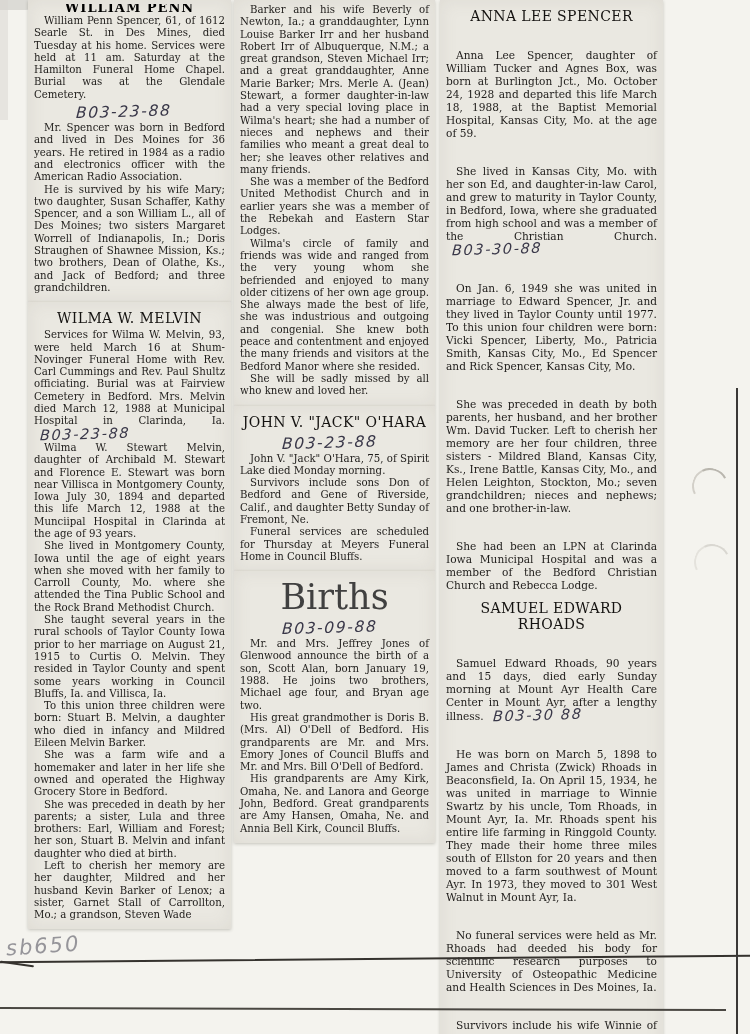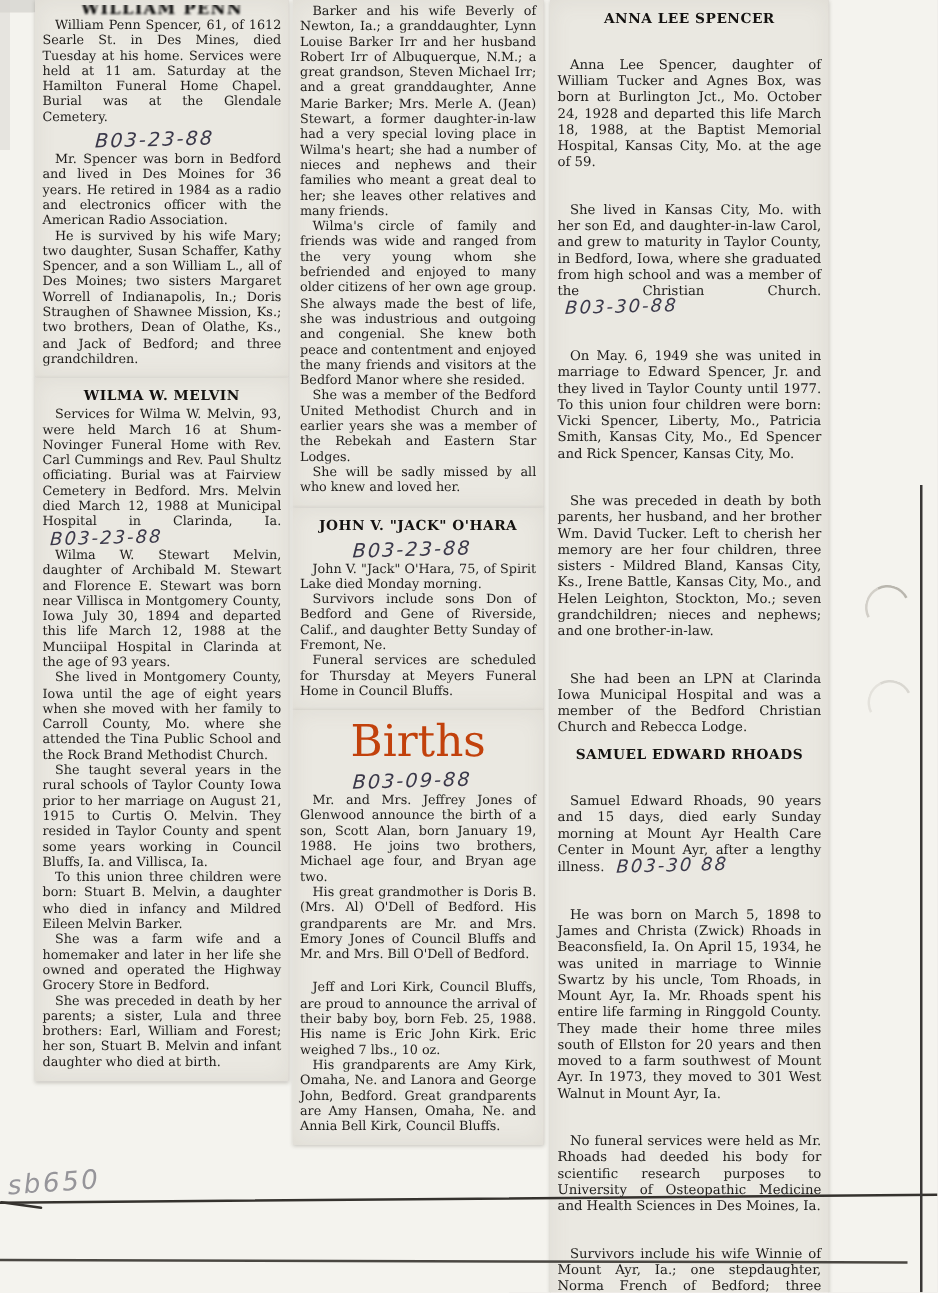--- a/index.html
+++ b/index.html
@@ -22,32 +22,32 @@
   .col1{left:28px;width:203px;}
   .col2{left:234px;width:201px;}
   .col3{left:440px;width:223px;}
 
   
   .clip{background:#eae8e1;box-shadow:0 1px 3px rgba(60,55,45,.25), inset 0 0 18px rgba(120,112,95,.10);padding:4px 6px 8px 6px;color:#1e1c1a;}
   .clip + .clip{margin-top:0;}
   .news p{margin:0;text-align:justify;text-indent:10px;}
   .col1 .news p, .col2 .news p{font-size:10.2px;line-height:12.3px;}
   .col3 .news p{font-size:10.6px;line-height:13px;margin-top:25px;}
-  .obit-title{font-weight:bold;text-align:center;font-size:11px;letter-spacing:.4px;margin:4px 0 3px 0;color:#141210;}
+  .obit-title{font-weight:normal;text-align:center;font-size:14px;letter-spacing:.4px;margin:4px 0 3px 0;color:#141210;}
   .cut-head{height:11px;overflow:hidden;text-align:center;}
   .cut-head span{display:inline-block;font-weight:bold;font-size:13px;letter-spacing:1px;color:#000;filter:blur(.7px);transform:translateY(-4px);}
 
   
   .hand{font-family:"DejaVu Sans","Liberation Sans",sans-serif;font-style:italic;color:#3a3849;letter-spacing:1.6px;}
   .hand-line{display:block;font-size:15.5px;margin:1px 0 2px 42px;transform:rotate(-1.6deg) skewX(-5deg);}
   .hand.inline{display:inline-block;font-size:14.5px;text-indent:0;margin-left:6px;transform:rotate(-1.5deg) skewX(-5deg);}
   .pencil{position:absolute;left:6px;top:934px;font-family:"DejaVu Sans","Liberation Sans",sans-serif;font-style:italic;font-size:21px;color:#96959a;letter-spacing:2px;transform:rotate(-4deg);}
 
   
-  .births-head{font-family:"DejaVu Serif","Liberation Serif",serif;font-size:35px;text-align:center;color:#c2410c;margin:2px 0 0 0;font-weight:500;}
+  .births-head{font-family:"DejaVu Serif","Liberation Serif",serif;font-size:35px;text-align:center;color:#404040;margin:2px 0 0 0;font-weight:500;}
   .gap-before{margin-top:15px !important;}
 
   .mt14{margin-top:14px;}
   .mt26{margin-top:26px;}
   .dissolution{width:186px;margin-left:18px;margin-top:26px;}
   .diss-title{font-weight:bold;text-align:center;font-size:12.2px;margin:2px 0 2px 0;}
 </style>
 </head>
 <body>
 
@@ -72,58 +72,58 @@
       <p>
         <span>Services for Wilma W. Melvin, 93, were held March 16 at Shum-Novinger Funeral Home with Rev. Carl Cummings and Rev. Paul Shultz officiating. Burial was at Fairview Cemetery in Bedford. Mrs. Melvin died March 12, 1988 at Municipal Hospital in Clarinda, Ia.</span>
         <span class="hand inline">B03-23-88</span>
       </p>
       <p>Wilma W. Stewart Melvin, daughter of Archibald M. Stewart and Florence E. Stewart was born near Villisca in Montgomery County, Iowa July 30, 1894 and departed this life March 12, 1988 at the Munciipal Hospital in Clarinda at the age of 93 years.</p>
       <p>She lived in Montgomery County, Iowa until the age of eight years when she moved with her family to Carroll County, Mo. where she attended the Tina Public School and the Rock Brand Methodist Church.</p>
       <p>She taught several years in the rural schools of Taylor County Iowa prior to her marriage on August 21, 1915 to Curtis O. Melvin. They resided in Taylor County and spent some years working in Council Bluffs, Ia. and Villisca, Ia.</p>
       <p>To this union three children were born: Stuart B. Melvin, a daughter who died in infancy and Mildred Eileen Melvin Barker.</p>
       <p>She was a farm wife and a homemaker and later in her life she owned and operated the Highway Grocery Store in Bedford.</p>
       <p>She was preceded in death by her parents; a sister, Lula and three brothers: Earl, William and Forest; her son, Stuart B. Melvin and infant daughter who died at birth.</p>
+      <p>Left to cherish her memory are her daughter, Mildred and her husband Kevin Barker of Lenox; a sister, Garnet Stall of Carrollton, Mo.; a grandson, Steven Wade</p>
     </div>
   </div>
 
   <div class="col col2">
     <div class="clip news">
       <p>Barker and his wife Beverly of Newton, Ia.; a granddaughter, Lynn Louise Barker Irr and her husband Robert Irr of Albuquerque, N.M.; a great grandson, Steven Michael Irr; and a great granddaughter, Anne Marie Barker; Mrs. Merle A. (Jean) Stewart, a former daughter-in-law had a very special loving place in Wilma's heart; she had a number of nieces and nephews and their families who meant a great deal to her; she leaves other relatives and many friends.</p>
+      <p>She was a member of the Bedford United Methodist Church and in earlier years she was a member of the Rebekah and Eastern Star Lodges.</p>
       <p>Wilma's circle of family and friends was wide and ranged from the very young whom she befriended and enjoyed to many older citizens of her own age group. She always made the best of life, she was industrious and outgoing and congenial. She knew both peace and contentment and enjoyed the many friends and visitors at the Bedford Manor where she resided.</p>
-      <p>She was a member of the Bedford United Methodist Church and in earlier years she was a member of the Rebekah and Eastern Star Lodges.</p>
       <p>She will be sadly missed by all who knew and loved her.</p>
     </div>
 
     <div class="clip news mt26">
       <div class="obit-title">JOHN V. "JACK" O'HARA</div>
       <span class="hand hand-line">B03-23-88</span>
       <p>John V. "Jack" O'Hara, 75, of Spirit Lake died Monday morning.</p>
       <p>Survivors include sons Don of Bedford and Gene of Riverside, Calif., and daughter Betty Sunday of Fremont, Ne.</p>
       <p>Funeral services are scheduled for Thursday at Meyers Funeral Home in Council Bluffs.</p>
     </div>
 
     <div class="clip news mt14">
       <div class="births-head">Births</div>
       <span class="hand hand-line">B03-09-88</span>
       <p>Mr. and Mrs. Jeffrey Jones of Glenwood announce the birth of a son, Scott Alan, born January 19, 1988. He joins two brothers, Michael age four, and Bryan age two.</p>
       <p>His great grandmother is Doris B. (Mrs. Al) O'Dell of Bedford. His grandparents are Mr. and Mrs. Emory Jones of Council Bluffs and Mr. and Mrs. Bill O'Dell of Bedford.</p>
-      <p class="gap-before">Jeff and Lori Kirk, Council Bluffs, are proud to announce the arrival of their baby boy, born Feb. 25, 1988. His name is Eric John Kirk. Eric weighed 7 lbs., 10 oz.</p>
       <p>His grandparents are Amy Kirk, Omaha, Ne. and Lanora and George John, Bedford. Great grandparents are Amy Hansen, Omaha, Ne. and Annia Bell Kirk, Council Bluffs.</p>
     </div>
   </div>
 
   <div class="col col3">
     <div class="clip news">
       <div class="obit-title">ANNA LEE SPENCER</div>
       <p>Anna Lee Spencer, daughter of William Tucker and Agnes Box, was born at Burlington Jct., Mo. October 24, 1928 and departed this life March 18, 1988, at the Baptist Memorial Hospital, Kansas City, Mo. at the age of 59.</p>
       <p>
         <span>She lived in Kansas City, Mo. with her son Ed, and daughter-in-law Carol, and grew to maturity in Taylor County, in Bedford, Iowa, where she graduated from high school and was a member of the Christian Church.</span>
         <span class="hand inline">B03-30-88</span>
       </p>
-      <p>On May. 6, 1949 she was united in marriage to Edward Spencer, Jr. and they lived in Taylor County until 1977. To this union four children were born: Vicki Spencer, Liberty, Mo., Patricia Smith, Kansas City, Mo., Ed Spencer and Rick Spencer, Kansas City, Mo.</p>
+      <p>On Jan. 6, 1949 she was united in marriage to Edward Spencer, Jr. and they lived in Taylor County until 1977. To this union four children were born: Vicki Spencer, Liberty, Mo., Patricia Smith, Kansas City, Mo., Ed Spencer and Rick Spencer, Kansas City, Mo.</p>
       <p>She was preceded in death by both parents, her husband, and her brother Wm. David Tucker. Left to cherish her memory are her four children, three sisters - Mildred Bland, Kansas City, Ks., Irene Battle, Kansas City, Mo., and Helen Leighton, Stockton, Mo.; seven grandchildren; nieces and nephews; and one brother-in-law.</p>
       <p>She had been an LPN at Clarinda Iowa Municipal Hospital and was a member of the Bedford Christian Church and Rebecca Lodge.</p>
 
       <div class="obit-title" style="margin-top:8px;">SAMUEL EDWARD RHOADS</div>
       <p>
         <span>Samuel Edward Rhoads, 90 years and 15 days, died early Sunday morning at Mount Ayr Health Care Center in Mount Ayr, after a lengthy illness.</span>
         <span class="hand inline">B03-30 88</span>
       </p>
       <p>He was born on March 5, 1898 to James and Christa (Zwick) Rhoads in Beaconsfield, Ia. On April 15, 1934, he was united in marriage to Winnie Swartz by his uncle, Tom Rhoads, in Mount Ayr, Ia. Mr. Rhoads spent his entire life farming in Ringgold County. They made their home three miles south of Ellston for 20 years and then moved to a farm southwest of Mount Ayr. In 1973, they moved to 301 West Walnut in Mount Ayr, Ia.</p>
       <p>No funeral services were held as Mr. Rhoads had deeded his body for scientific research purposes to University of Osteopathic Medicine and Health Sciences in Des Moines, Ia.</p>

